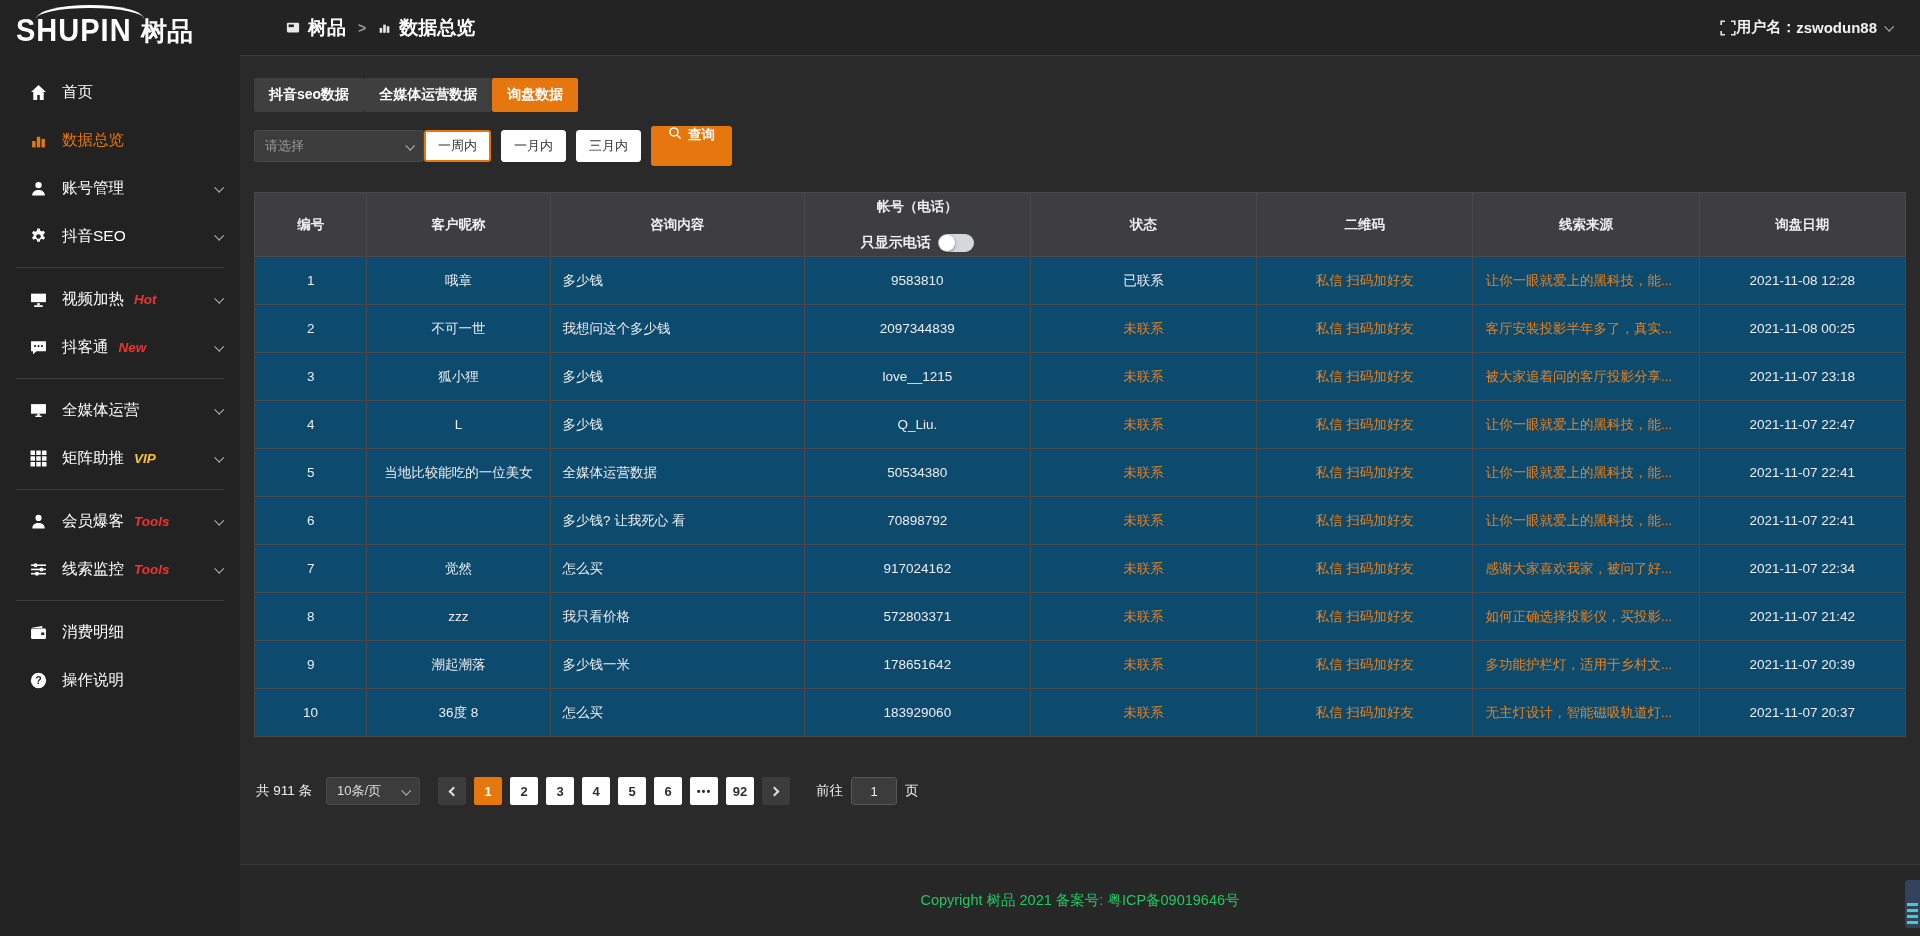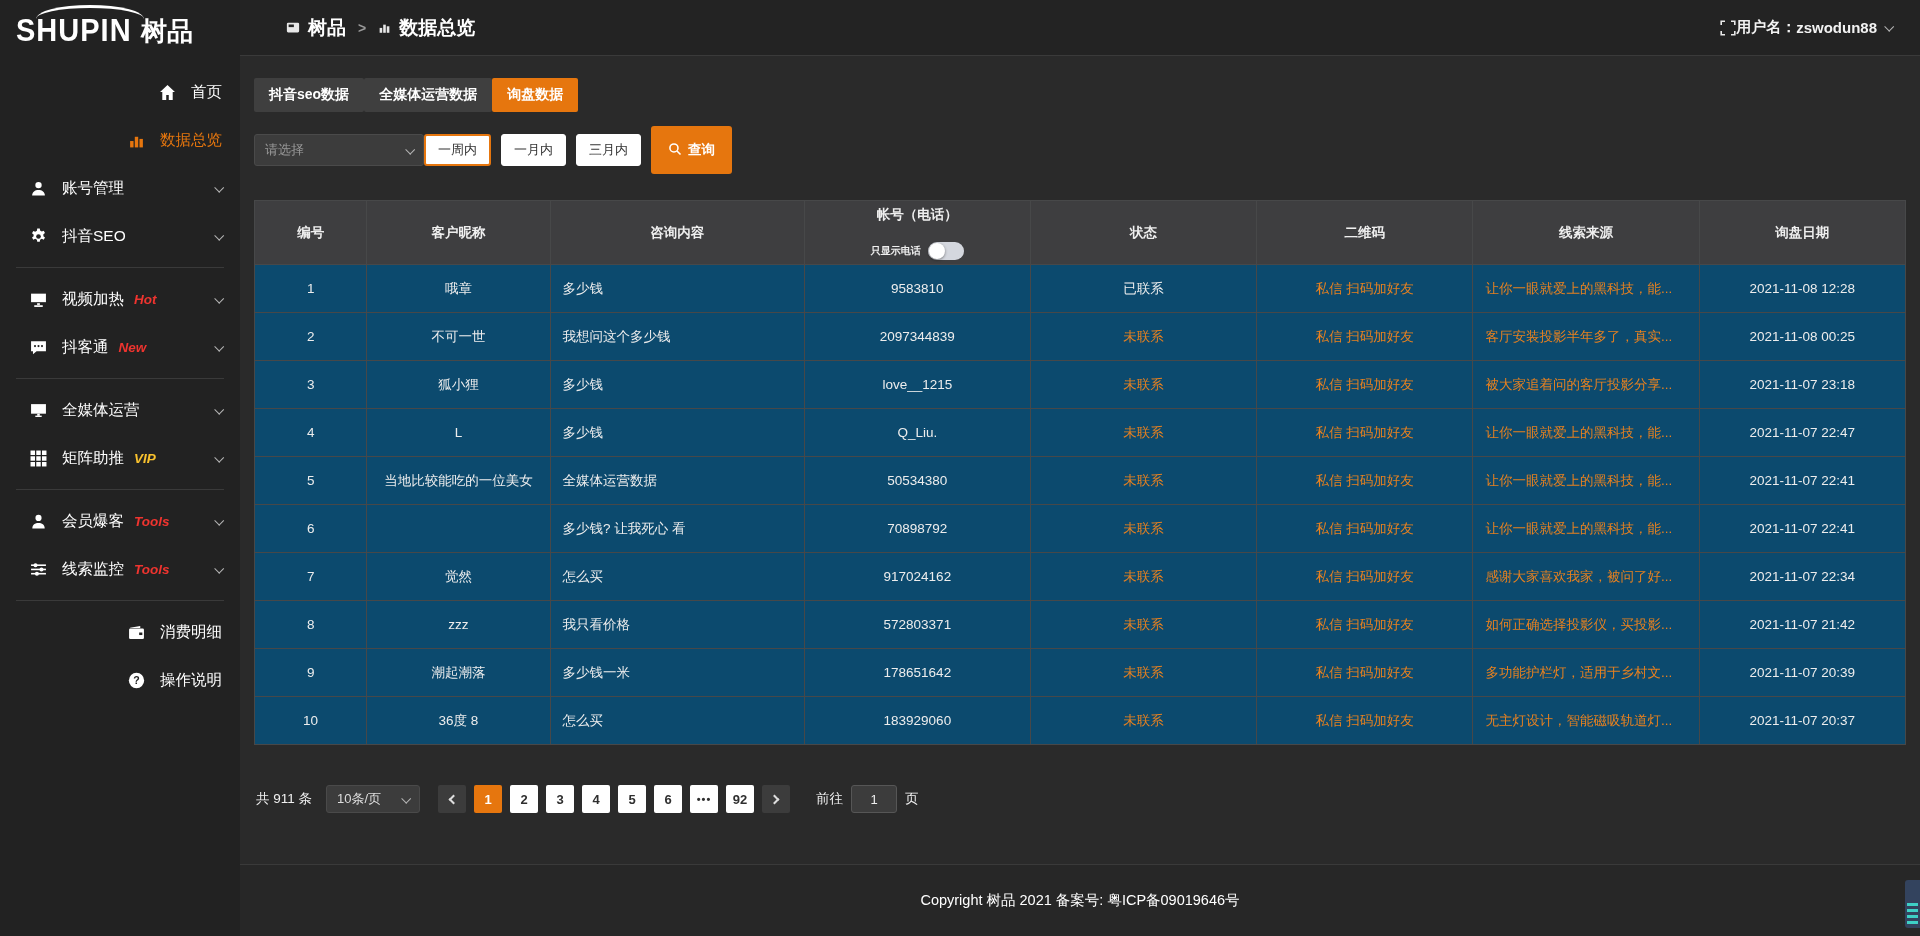--- a/index.html
+++ b/index.html
@@ -8,21 +8,21 @@
   .app { display: flex; width: 100%; height: 100%; }
 
   
   .sidebar { width: 240px; flex-shrink: 0; background: #222222; height: 100%; overflow: hidden; }
   .logo { position: relative; padding: 14px 0 10px 16px; height: 58px; cursor: pointer; white-space: nowrap; }
   .logo-arc { position: absolute; left: 36px; top: 5px; width: 108px; height: 14px;
               border-top: 3px solid #fff; border-radius: 50% 50% 0 0 / 100% 100% 0 0; }
   .logo-en { font-size: 29px; font-weight: 800; letter-spacing: 1px; color: #fff; display: inline-block; transform: scaleY(1.08); }
   .logo-cn { font-size: 26px; font-weight: 800; color: #fff; margin-left: 5px; }
   .menu { padding-top: 10px; }
-  .menu-item { height: 48px; display: flex; align-items: center; padding: 0 18px 0 30px; cursor: pointer; color: #ffffff; justify-content: flex-end; }
+  .menu-item { height: 48px; display: flex; align-items: center; padding: 0 18px 0 30px; cursor: pointer; color: #ffffff; }
   .mi-icon { width: 18px; height: 18px; margin-right: 14px; display: inline-flex; align-items: center; color: #ffffff; }
   .mi-icon svg { display: block; }
   .mi-label { font-size: 15.5px; }
   .menu-item.active { color: var(--accent); }
   .menu-item.active .mi-icon { color: var(--accent); }
   .mi-badge { margin-left: 10px; font-size: 13.5px; font-style: italic; font-weight: bold; }
   .badge-red { color: var(--badge-red); }
   .badge-yellow { color: var(--badge-yellow); }
   .mi-chev { margin-left: auto; }
   .menu-divider { height: 1px; background: #3a3a3a; margin: 7px 16px; }
@@ -53,35 +53,35 @@
   .tab.active { background: var(--accent); }
 
   .filters { margin-top: 14px; display: flex; align-items: center; }
   .select { height: 32px; background: #3c3c3c; border: 1px solid #4a4a4a; border-radius: 3px;
             display: flex; align-items: center; justify-content: space-between; padding: 0 10px; cursor: pointer; }
   .filter-select { width: 170px; color: #999; font-size: 13px; }
   .range-group { display: flex; gap: 10px; margin-left: 0; }
   .range-btn { height: 32px; min-width: 62px; background: #fff; color: #333; border: 1px solid #fff;
                border-radius: 3px; font-size: 13px; cursor: pointer; font-family: inherit; padding: 0 12px; }
   .range-btn.selected { border: 2px solid var(--accent); }
-  .query-btn { height: 48px; margin-left: 10px; background: var(--accent); color: #fff; border: none;
+  .query-btn { height: 40px; margin-left: 10px; background: var(--accent); color: #fff; border: none;
                border-radius: 3px; padding: 0 17px; font-size: 13.5px; cursor: pointer; font-family: inherit;
-               display: flex; align-items: center; gap: 6px; font-weight: bold; }
+               display: flex; gap: 6px; font-weight: bold; }
 
   
   table { margin-top: 26px; width: 100%; border-collapse: collapse; table-layout: fixed; background: #0c4a6e; }
   th, td { border: 1px solid #474849; font-size: 13.5px; }
   th { background: #3e3e40; height: 64px; font-weight: bold; color: #efefef; padding: 0 10px; }
   td { height: 48px; padding: 0 12px; color: #ededed; overflow: hidden; white-space: nowrap; text-overflow: ellipsis; }
   .al-c { text-align: center; } .al-l { text-align: left; }
   .orange { color: var(--link-orange); }
   .status-un { color: var(--link-orange); }
   .status-done { color: #efefef; }
   .link { cursor: pointer; }
-  .th-sub { display: flex; align-items: center; justify-content: center; margin-top: 18px; font-size: 10px; font-weight: bold; }
+  .th-sub { display: flex; align-items: center; justify-content: center; margin-top: 18px; font-size: 14px; font-weight: bold; }
   .switch { width: 36px; height: 18px; background: #d4d7de; border-radius: 9px; position: relative;
             display: inline-block; margin-left: 7px; cursor: pointer; vertical-align: middle; }
   .switch .knob { position: absolute; left: 1px; top: 1px; width: 16px; height: 16px; border-radius: 50%;
                   background: #fff; box-shadow: 0 1px 3px rgba(0,0,0,.45); }
 
   
   .pagination { margin-top: 40px; display: flex; align-items: center; gap: 8px; font-size: 13.5px; padding-left: 2px; }
   .total-label { color: #f0f0f0; margin-right: 6px; }
   .page-size-select { width: 94px; color: #ddd; font-size: 13px; height: 28px; margin-right: 10px; }
   .pg-btn { min-width: 28px; height: 28px; border: none; border-radius: 2px; display: inline-flex;
@@ -93,21 +93,21 @@
   .arr { display: inline-block; width: 7px; height: 7px; border-left: 2px solid #ddd; border-bottom: 2px solid #ddd; }
   .arr-left { transform: rotate(45deg); margin-left: 3px; }
   .arr-right { transform: rotate(-135deg); margin-right: 3px; }
   .goto-prefix { margin-left: 18px; color: #f0f0f0; }
   .goto-input { width: 46px; height: 28px; background: #3c3c3c; border: 1px solid #565656; border-radius: 3px;
                 color: #eee; text-align: center; font-size: 13px; font-family: inherit; }
   .goto-suffix { color: #f0f0f0; }
 
   
   .footer { height: 72px; flex-shrink: 0; border-top: 1px solid #3a3a3a; background: #272727;
-            display: flex; align-items: center; justify-content: center; font-size: 14.5px; color: #ffffff; }
+            display: flex; align-items: center; justify-content: center; font-size: 14.5px; color: #22c55e; }
 
   
   .float-widget { position: absolute; right: 0; bottom: 8px; width: 15px; height: 48px; background: #33435e;
                   border-radius: 3px 0 0 3px; cursor: pointer; overflow: hidden; }
   .float-widget .stripes { position: absolute; left: 2px; right: 2px; bottom: 3px; height: 22px;
     background: repeating-linear-gradient(180deg, var(--widget-teal) 0 3px, #33435e 3px 6px); }
 </style>
 </head>
 <body>
 

